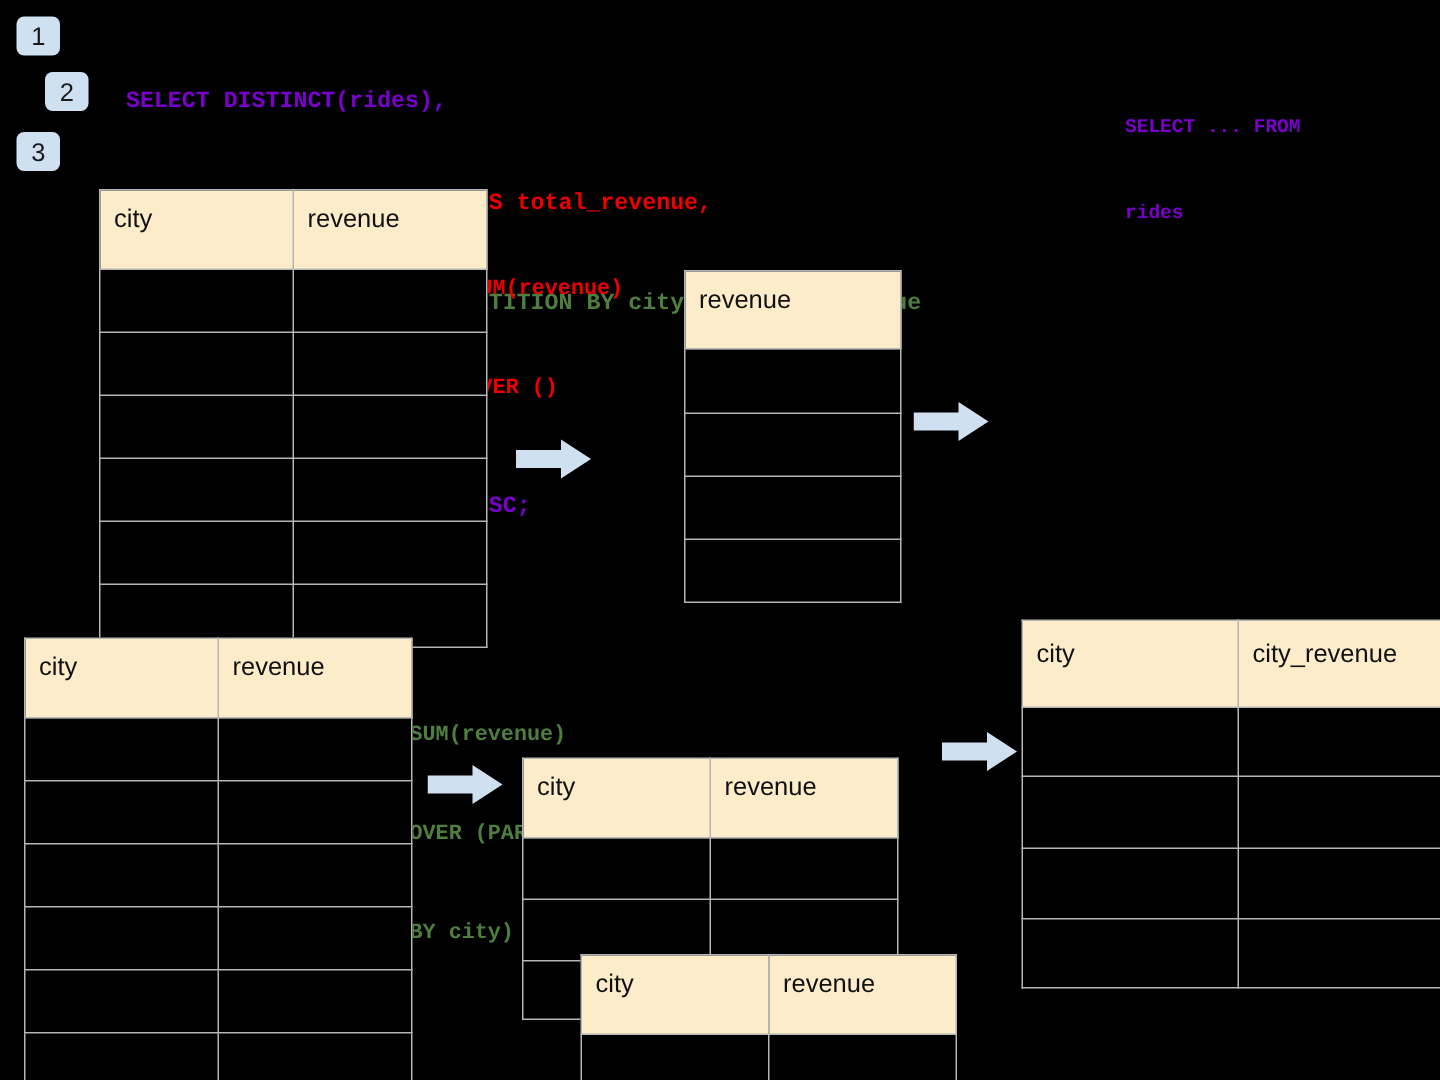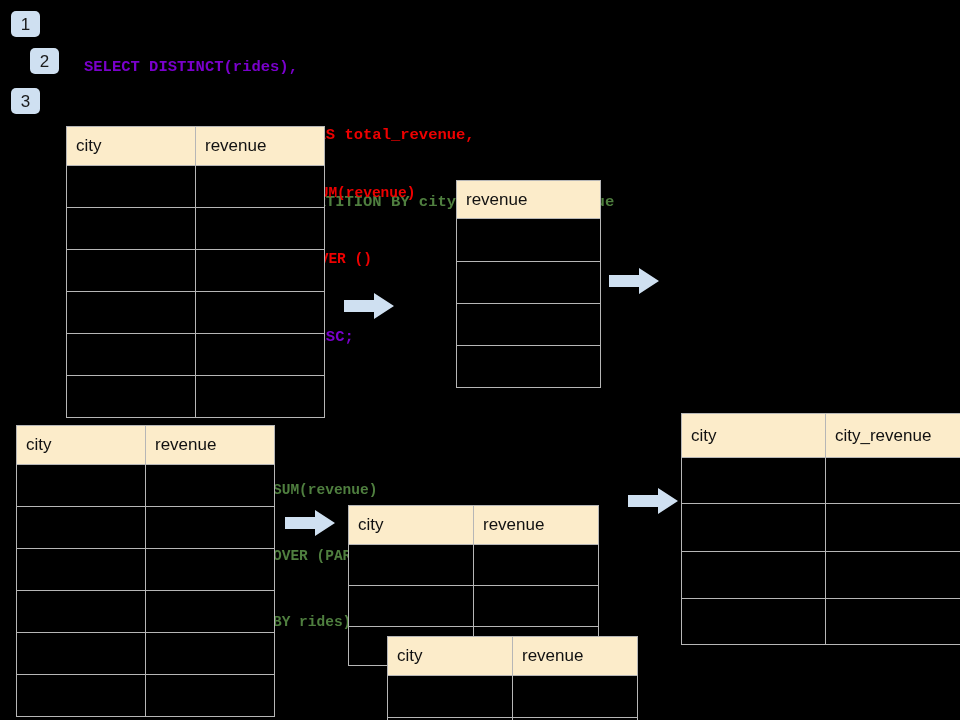--- a/index.html
+++ b/index.html
@@ -82,21 +82,21 @@
     border: 1px solid #b6b6b6;
     padding: 0;
     margin: 0;
     background: #000000;
   }
   .tbl td.hdr {
     background: #fcecca;
     color: #111111;
     font-family: "Liberation Sans", sans-serif;
     font-size: 17px;
-    padding: 0 0 0 9px;
+    padding: 0 0 14px 9px;
     vertical-align: middle;
     white-space: nowrap;
   }
 
   
   .arrow {
     position: absolute;
   }
 </style>
 </head>
@@ -115,30 +115,34 @@
   </div>
 
   <div class="sql-block" style="left:84px; top:11px;">
     <div class="sql-line c-purple">SELECT DISTINCT(rides),</div>
     <div class="sql-line c-red">    SUM(revenue) OVER () AS total_revenue,</div>
     <div class="sql-line c-green">    SUM(revenue) OVER (PARTITION BY city) as city_revenue</div>
     <div class="sql-line c-purple">  FROM rides</div>
     <div class="sql-line c-purple">  ORDER by city_revenue DESC;</div>
   </div>
 
+  <div class="side-note" style="left:750px; top:37px;">
+    <div>SELECT ... FROM</div>
+    <div>rides</div>
+  </div>
 
   <div class="annot red" style="left:311px; top:138px;">
     <div>SUM(revenue)</div>
     <div>OVER ()</div>
   </div>
 
   <div class="annot green" style="left:273px; top:435px;">
     <div>SUM(revenue)</div>
     <div>OVER (PARTITION</div>
-    <div>BY rides)</div>
+    <div>BY city)</div>
   </div>
 
   <table class="tbl" style="left:66px; top:126px; width:239px;">
     <tbody>
         <tr>
       <td class="hdr" style="width:119px; height:38px;">city</td>
       <td class="hdr" style="width:119px; height:38px;">revenue</td>
     </tr>
     <tr>
           <td style="height:41px;"></td>

